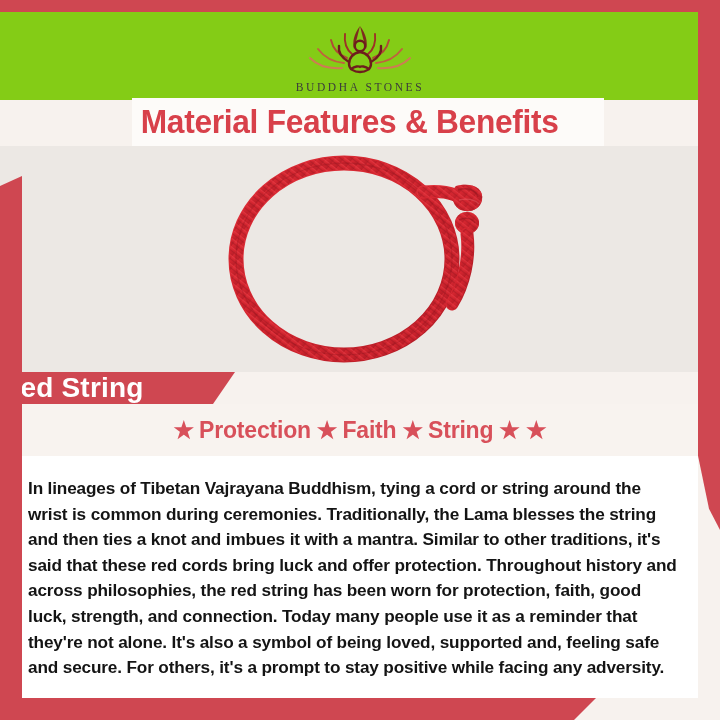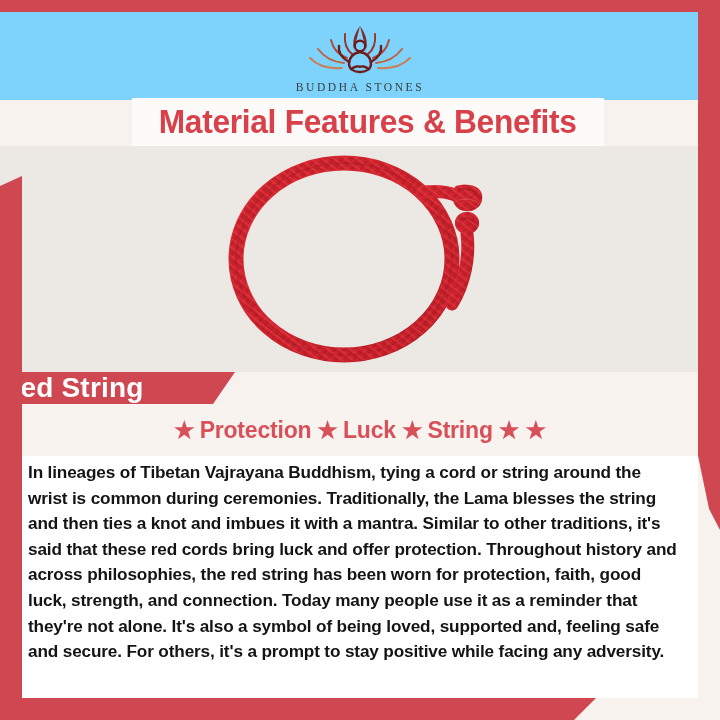--- a/index.html
+++ b/index.html
@@ -32,38 +32,38 @@
   }
   .frame-bottom{
     position:absolute;left:0;bottom:0;width:596px;height:22px;
     background:#cf4751;z-index:4;
     clip-path:polygon(0 0,100% 0,calc(100% - 22px) 100%,0 100%);
   }
 
   
   .header{
     position:absolute;top:12px;left:0;width:720px;height:88px;
-    background:#7dd3fc;z-index:2;
+    background:#84cc16;z-index:2;
     display:flex;align-items:center;justify-content:center;
   }
   .logo-wrap{
     display:flex;flex-direction:column;align-items:center;justify-content:center;
     margin-top:2px;
   }
   .logo-mark{width:112px;height:58px;display:block;}
   .logo-text{
     font-size:11.5px;letter-spacing:2.6px;color:#3b3b3b;
     font-family:"Liberation Serif", serif;font-weight:400;margin-top:1px;
   }
 
   
   .title-band{
     position:absolute;top:98px;left:132px;width:472px;height:48px;
     background:#fdfbf9;z-index:3;
-    display:flex;align-items:center;justify-content:center;
+    display:flex;align-items:center;justify-content:flex-start;
   }
   .title-text{
     color:#d8404a;font-size:33px;font-weight:700;
     letter-spacing:-0.3px;white-space:nowrap;
     transform:scaleX(0.96);
   }
 
   
   .stage{
     position:absolute;top:146px;left:0;width:720px;height:226px;
@@ -96,21 +96,21 @@
   }
   .feature .star{font-size:23px;line-height:1;color:#d8505a;}
   .feature-label{letter-spacing:-0.2px;}
 
   
   .body-card{
     position:absolute;top:456px;left:22px;width:676px;height:242px;
     background:#ffffff;z-index:3;
   }
   .body-copy{
-    margin:0;padding:4px 14px 0 6px;
+    margin:0;padding:20px 14px 0 6px;
     color:#141414;font-size:17.2px;line-height:25.6px;
     font-weight:600;letter-spacing:-0.15px;text-align:left;
   }
 </style>
 </head>
 <body>
 
 <div class="poster">
 
   <div class="frame-top"></div>
@@ -189,21 +189,21 @@
     <span class="label-text">Red String</span>
   </div>
 
   <div class="features-strip">
     <span class="feature">
       <span class="star">★</span>
       <span class="feature-label">Protection</span>
     </span>
     <span class="feature">
       <span class="star">★</span>
-      <span class="feature-label">Luck</span>
+      <span class="feature-label">Faith</span>
     </span>
     <span class="feature">
       <span class="star">★</span>
       <span class="feature-label">String</span>
     </span>
     <span class="feature">
       <span class="star">★</span>
     </span>
     <span class="feature">
       <span class="star">★</span>

